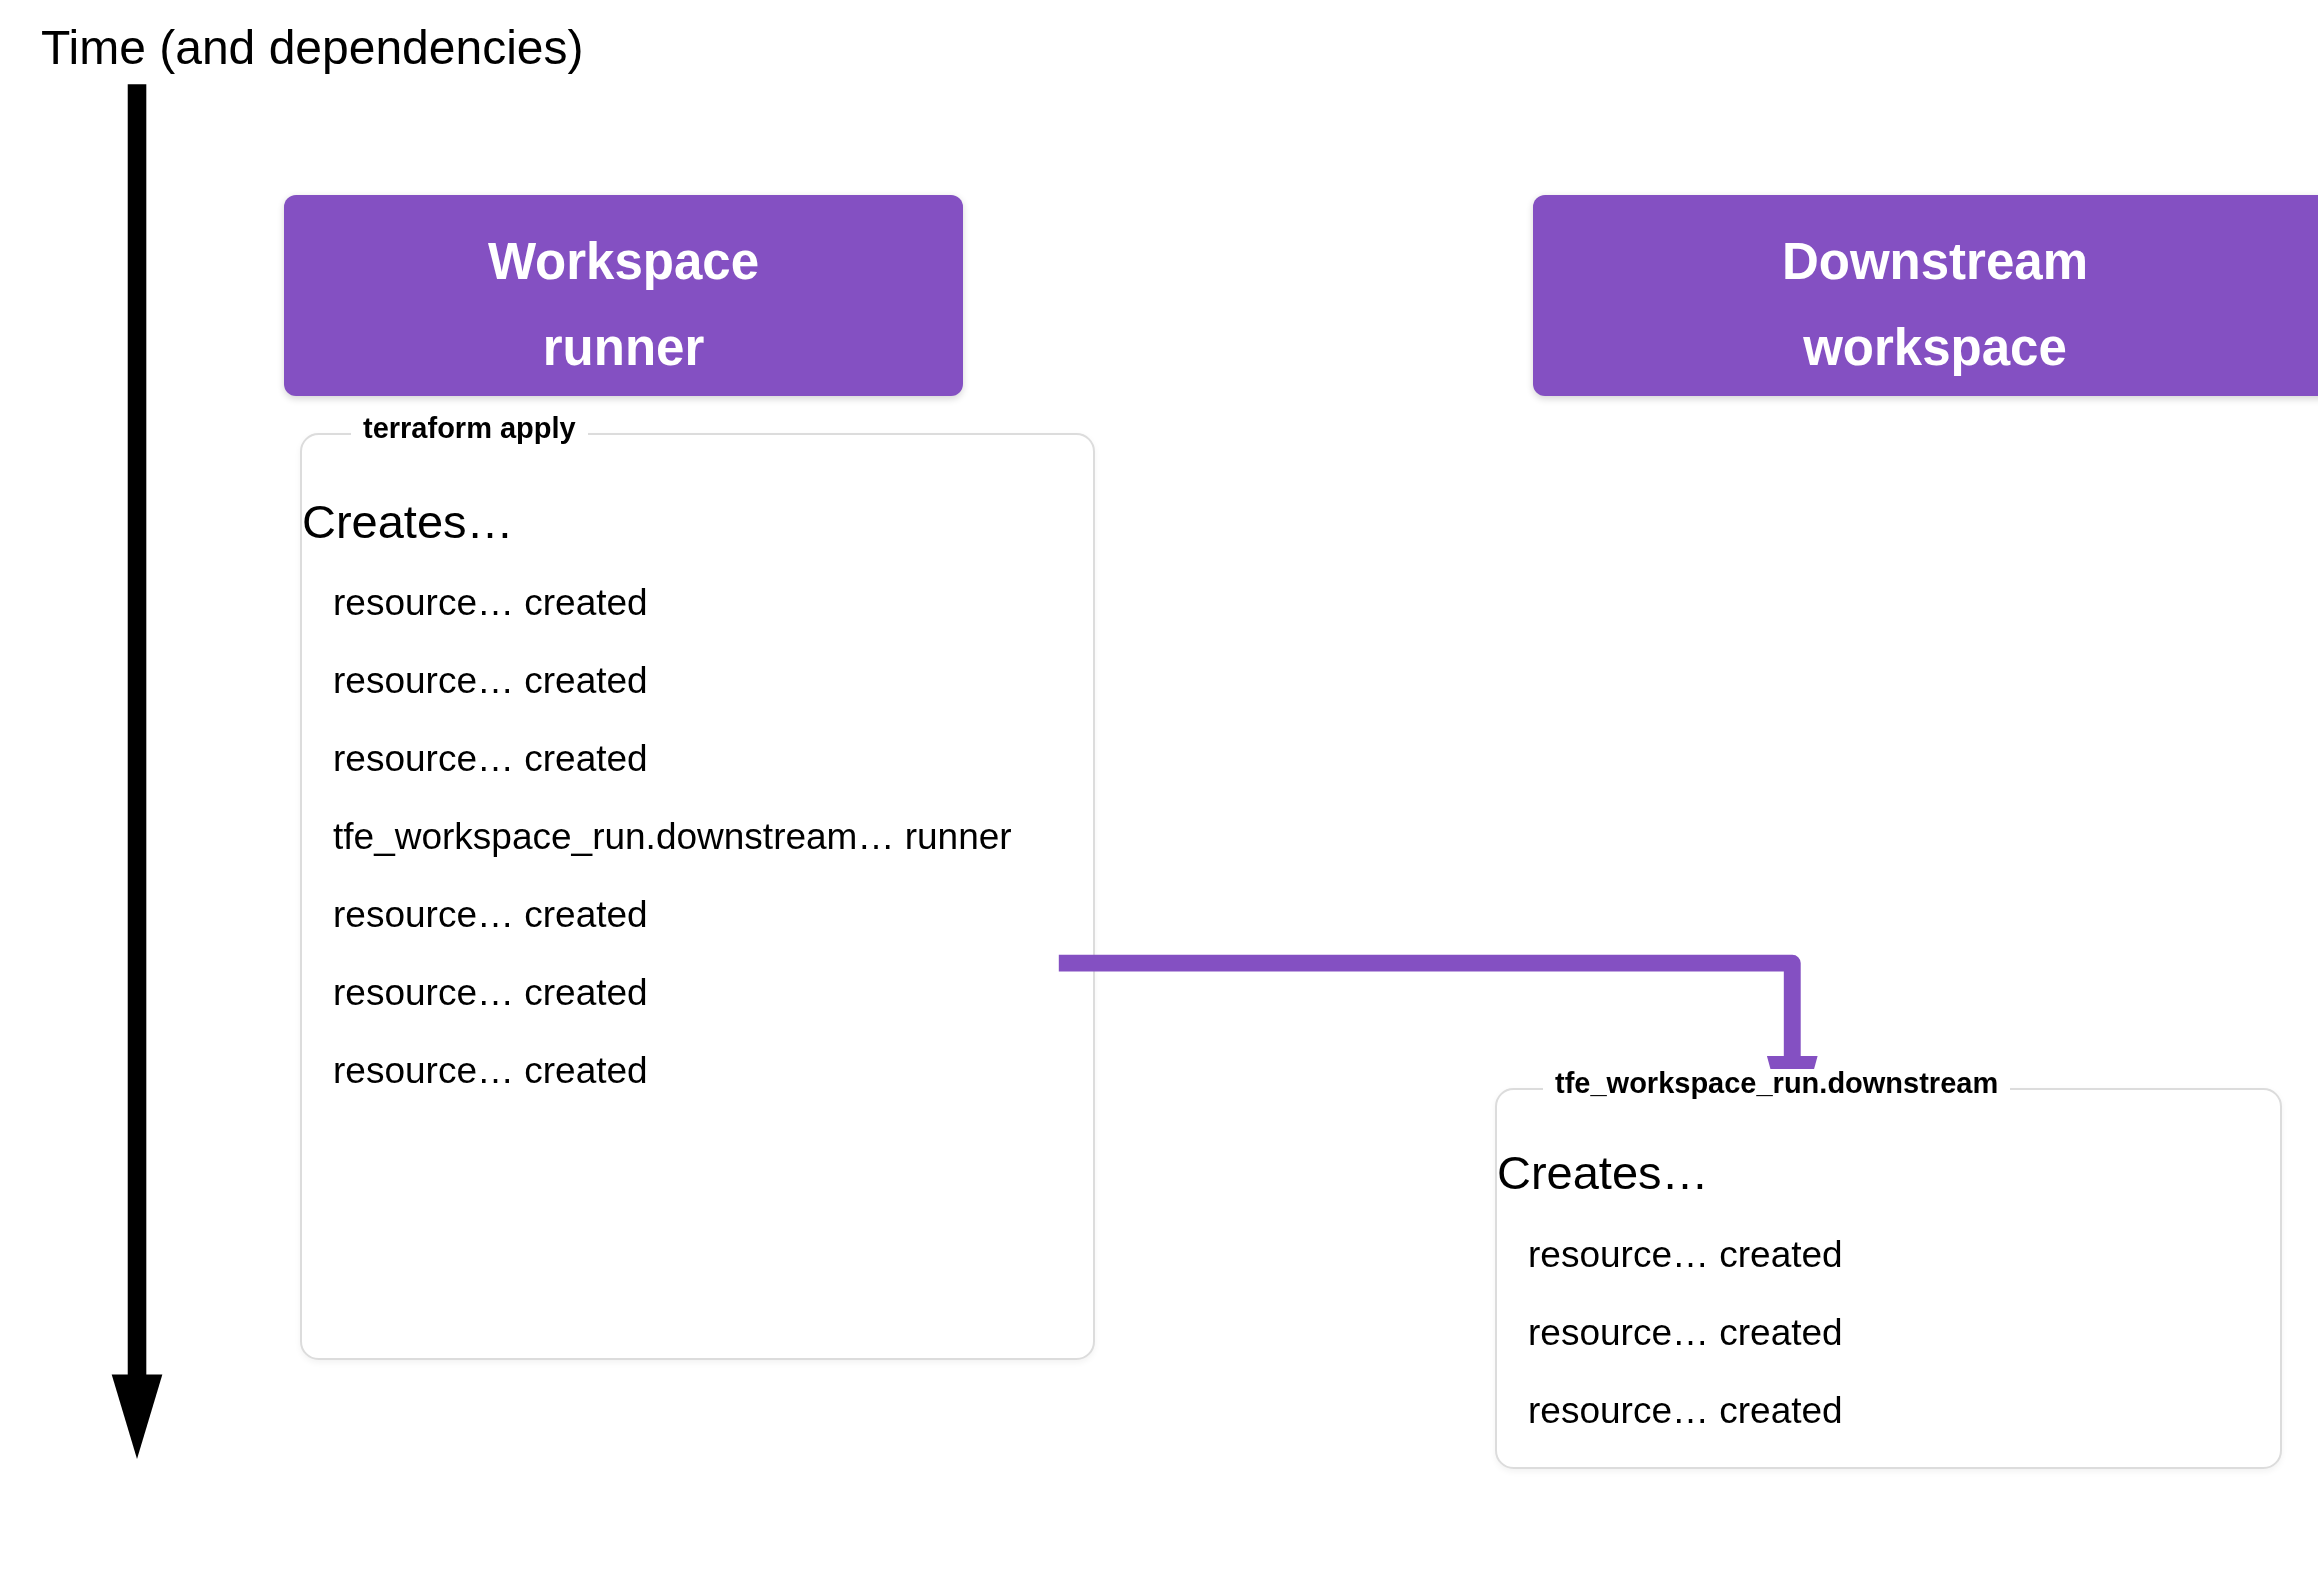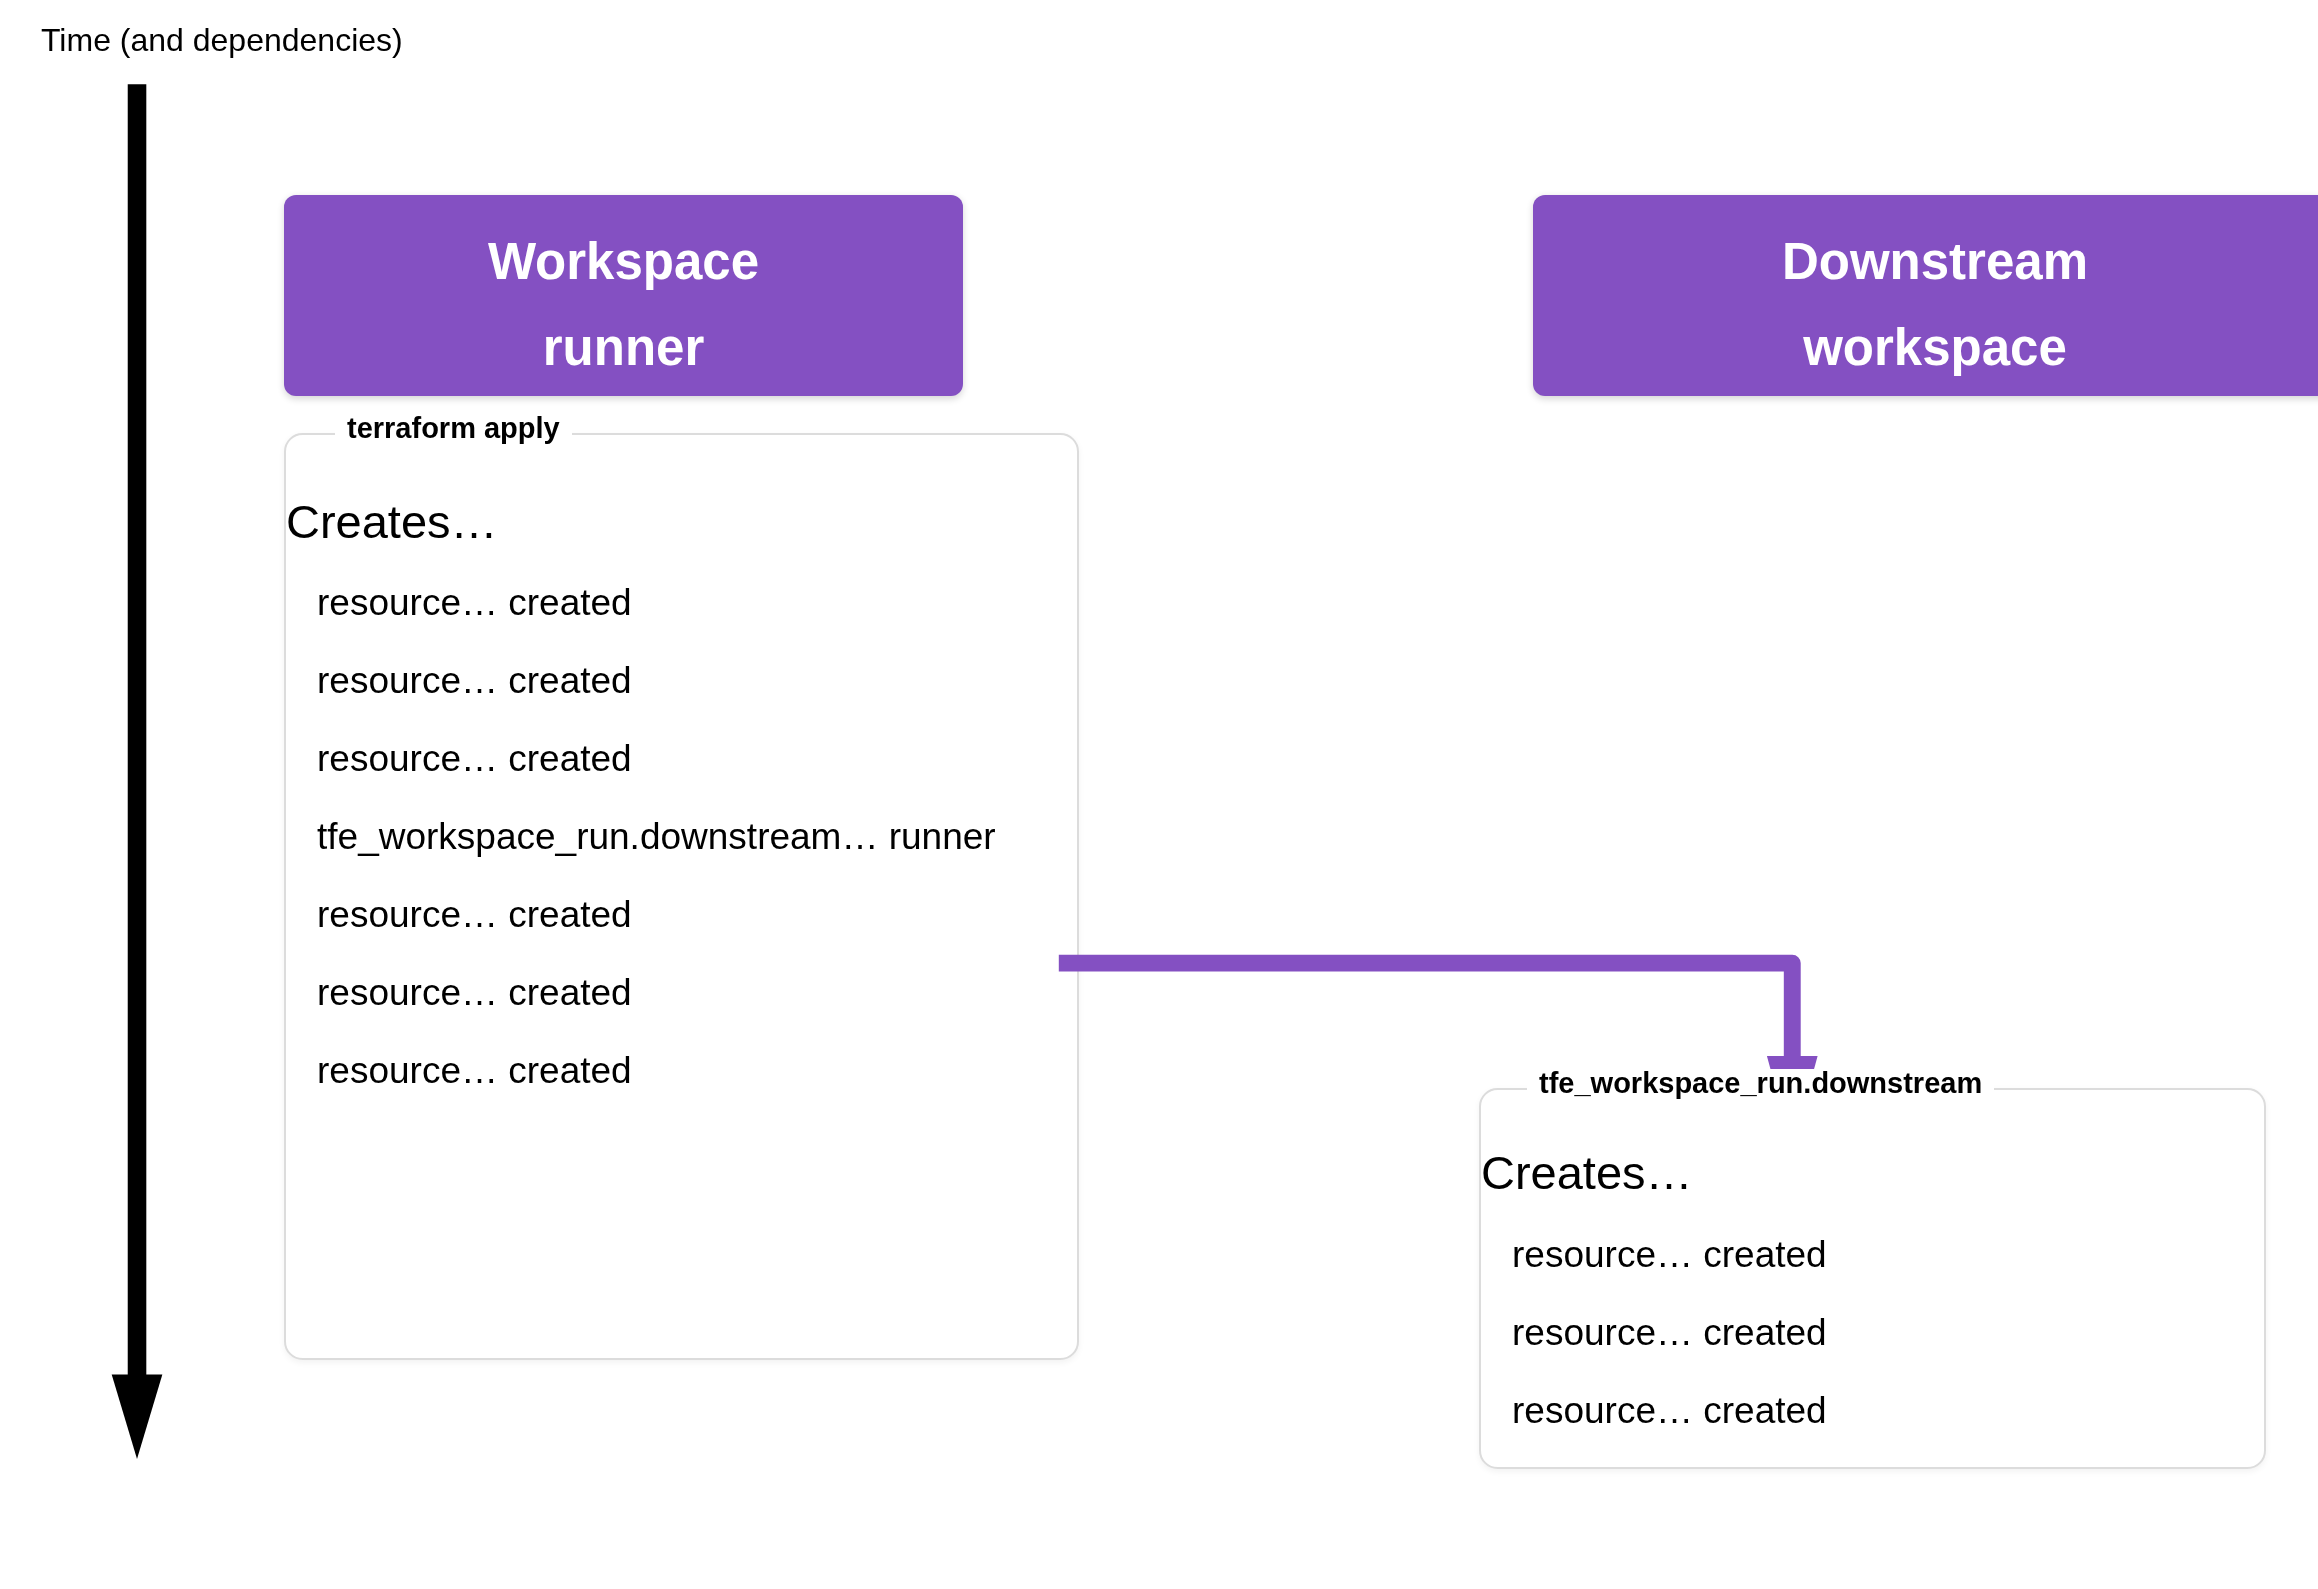--- a/index.html
+++ b/index.html
@@ -17,21 +17,21 @@
     height: 1589px;
     background: #ffffff;
     overflow: hidden;
   }
 
   
   .time-label {
     position: absolute;
     left: 41px;
     top: 24px;
-    font-size: 32px;
+    font-size: 48px;
     color: #000000;
     white-space: nowrap;
     line-height: 1;
   }
   .time-arrow {
     position: absolute;
     left: 110px;
     top: 83px;
     width: 76px;
     height: 1379px;
@@ -69,20 +69,21 @@
   }
 
   
   .panel {
     position: absolute;
     border: 2.5px solid #dcdcdc;
     border-radius: 18.6px;
     background: #ffffff;
     box-shadow: 0 2.5px 6px rgba(0,0,0,0.05);
     box-sizing: border-box;
+    margin-left: 16px;
   }
   #panel-runner {
     left: 284px;
     top: 433px;
     width: 795px;
     height: 927px;
   }
   #panel-downstream {
     left: 1479px;
     top: 1088px;

